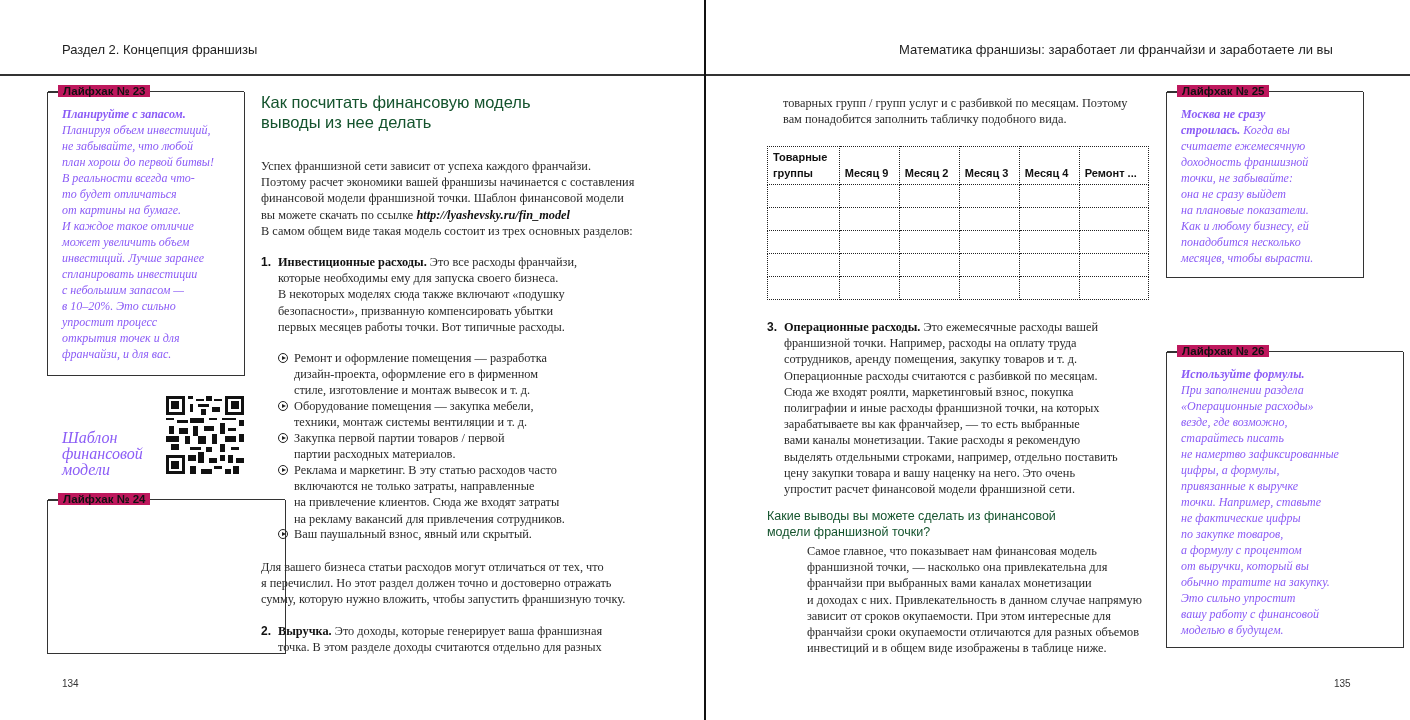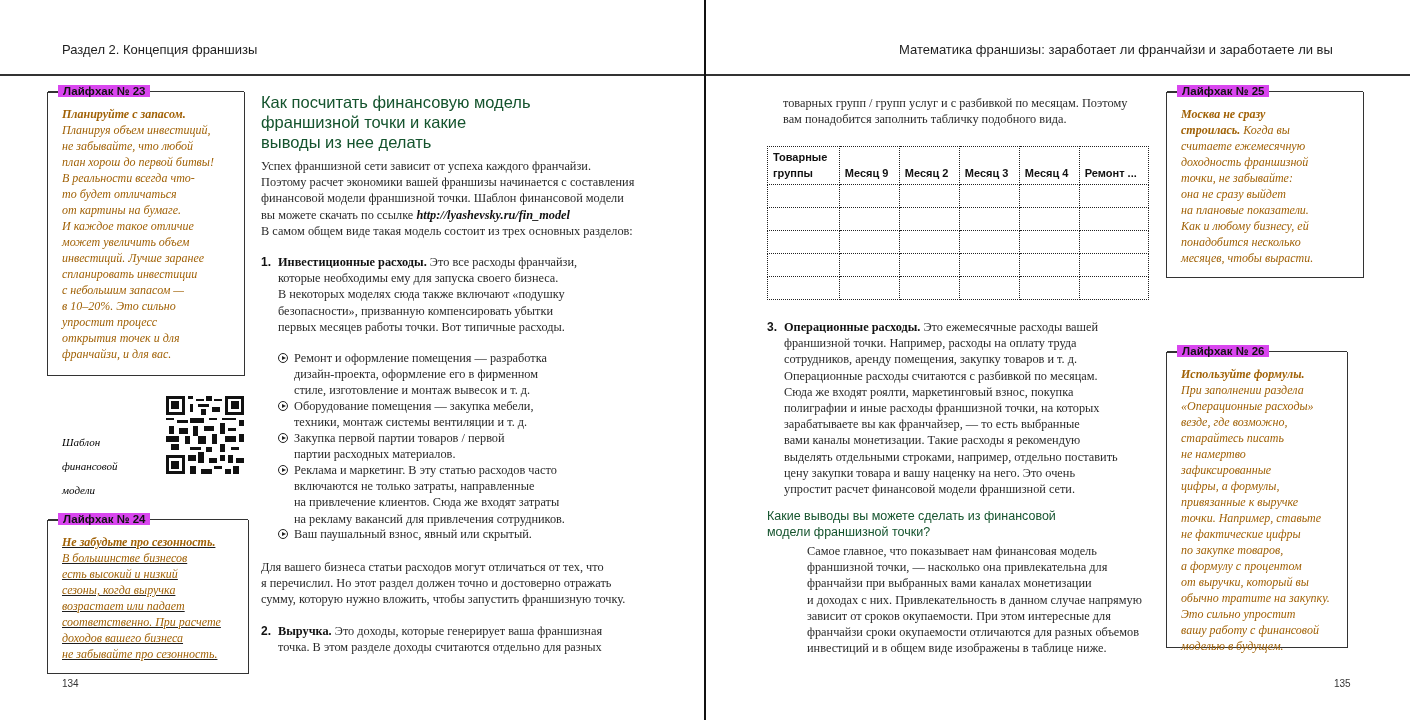--- a/index.html
+++ b/index.html
@@ -12,39 +12,39 @@
   .hrule.right { left: 706px; width: 704px; }
 
   .running-head { position: absolute; top: 42px; font-family: "Liberation Sans", sans-serif; font-size: 13px; color: #1e1e1e; }
   .page-num { position: absolute; top: 678px; font-family: "Liberation Sans", sans-serif; font-size: 10px; color: #333; }
 
   
   .lifehack { position: absolute; border: 1px solid #333; border-top: none; padding: 6px 14px 8px 14px; }
   .lifehack::before { content: ""; position: absolute; top: 0; left: 0; width: 10px; border-top: 1px solid #333; }
   .lh-title-wrap { position: absolute; top: -7px; left: 0; right: 0; display: flex; align-items: center; }
   .lh-title-wrap .lh-lead { width: 10px; border-top: 1px solid #333; }
-  .lh-title { font-family: "Liberation Sans", sans-serif; font-weight: bold; font-size: 11.5px; padding: 0 5px; background: #d946ef; white-space: nowrap; color: #111; }
+  .lh-title { font-family: "Liberation Sans", sans-serif; font-weight: bold; font-size: 11.5px; padding: 0 5px; background: #be185d; white-space: nowrap; color: #111; }
   .lh-title-wrap .lh-tail { flex: 1; border-top: 1px solid #333; }
-  .lh-body { font-family: "Liberation Serif", serif; font-style: italic; font-size: 12px; line-height: 16px; color: #a16207; margin-top: 8px; white-space: pre-line; }
+  .lh-body { font-family: "Liberation Serif", serif; font-style: italic; font-size: 12px; line-height: 16px; color: #8b5cf6; margin-top: 8px; white-space: pre-line; }
   .lh-body b { font-weight: bold; }
 
   .heading { position: absolute; font-family: "Liberation Sans", sans-serif; font-weight: normal; color: #14532d; }
   .para { position: absolute; font-family: "Liberation Serif", serif; font-size: 12.3px; line-height: 16.2px; color: #2a2a2a; white-space: pre-line; }
   .para .em-link { font-style: italic; font-weight: bold; color: #111; }
   .num-item { position: absolute; font-family: "Liberation Serif", serif; font-size: 12.3px; line-height: 16.2px; color: #2a2a2a; }
   .num-item .num { position: absolute; left: 0; top: 0; font-family: "Liberation Sans", sans-serif; font-weight: bold; font-size: 12px; color: #111; }
   .num-item .txt { margin-left: 17px; white-space: pre-line; display: block; }
   .num-item .txt b { font-weight: bold; color: #111; }
 
   .bullet { position: absolute; font-family: "Liberation Serif", serif; font-size: 12.3px; line-height: 16.2px; color: #2a2a2a; }
   .bullet .bicon { position: absolute; left: 0; top: 3px; width: 10px; height: 10px; border: 1px solid #222; border-radius: 50%; }
   .bullet .bicon::after { content: ""; position: absolute; left: 3px; top: 1.5px; border-left: 4px solid #222; border-top: 2.5px solid transparent; border-bottom: 2.5px solid transparent; }
   .bullet .btxt { margin-left: 16px; display: block; white-space: pre-line; }
 
-  .qr-caption { position: absolute; left: 62px; top: 430px; font-family: "Liberation Serif", serif; font-style: italic; font-size: 11px; line-height: 24px; color: #000000; white-space: pre-line; }
+  .qr-caption { position: absolute; left: 62px; top: 430px; font-family: "Liberation Serif", serif; font-style: italic; font-size: 16px; line-height: 16px; color: #8b5cf6; white-space: pre-line; }
   .qr { position: absolute; left: 165px; top: 396px; width: 80px; height: 78px; }
 
   table.months { position: absolute; left: 767px; top: 146px; width: 382px; border-collapse: collapse; }
   table.months td, table.months th { border: 1.5px dotted #222; height: 23px; padding: 0 5px; }
   table.months th { font-family: "Liberation Sans", sans-serif; font-weight: bold; font-size: 11px; text-align: left; vertical-align: bottom; padding-bottom: 3px; color: #111; height: 38px; line-height: 16px; }
 </style>
 </head>
 <body>
 
 <div class="vdiv"></div>
@@ -130,39 +130,30 @@
       <rect x="23" y="22" width="2" height="3"></rect>
       <rect x="26" y="23" width="3" height="2"></rect>
     <rect x="9" y="26" width="2" height="3"></rect>
       <rect x="13" y="27" width="4" height="2"></rect>
       <rect x="18" y="26" width="3" height="1"></rect>
       <rect x="22" y="27" width="2" height="2"></rect>
       <rect x="25" y="26" width="2" height="3"></rect>
   </g>
 </svg>
 
-<div class="lifehack" style="left:47px; top:520px; width:202px; height:154px;text-decoration:underline;">
+<div class="lifehack" style="left:47px; top:500px; width:239px; height:154px;">
   <div class="lh-title-wrap">
     <span class="lh-lead"></span>
     <span class="lh-title">Лайфхак № 24</span>
     <span class="lh-tail"></span>
   </div>
-  <div class="lh-body"><b>Не забудьте про сезонность.</b>
-<span>В большинстве бизнесов
-есть высокий и низкий
-сезоны, когда выручка
-возрастает или падает
-соответственно. При расчете
-доходов вашего бизнеса
-не забывайте про сезонность.</span></div>
 </div>
 
 <div class="heading" style="left:261px; top:92px; font-size:16.5px; line-height:20px;">
   <div>Как посчитать финансовую модель</div>
-  <div>франшизной точки и какие</div>
   <div>выводы из нее делать</div>
 </div>
 
 <div class="para" style="left:261px; top:158px;"><span>Успех франшизной сети зависит от успеха каждого франчайзи.
 Поэтому расчет экономики вашей франшизы начинается с составления
 финансовой модели франшизной точки. Шаблон финансовой модели
 вы можете скачать по ссылке </span><span class="em-link">http://lyashevsky.ru/fin_model</span><span>
 В самом общем виде такая модель состоит из трех основных разделов:</span></div>
 
 <div class="num-item" style="left:261px; top:254px;">
@@ -311,21 +302,21 @@
 считаете ежемесячную
 доходность франшизной
 точки, не забывайте:
 она не сразу выйдет
 на плановые показатели.
 Как и любому бизнесу, ей
 понадобится несколько
 месяцев, чтобы вырасти.</span></div>
 </div>
 
-<div class="lifehack" style="left:1166px; top:352px; width:182px; height:296px;">
+<div class="lifehack" style="left:1166px; top:352px; width:238px; height:296px;">
   <div class="lh-title-wrap">
     <span class="lh-lead"></span>
     <span class="lh-title">Лайфхак № 26</span>
     <span class="lh-tail"></span>
   </div>
   <div class="lh-body"><b>Используйте формулы.</b>
 <span>При заполнении раздела
 «Операционные расходы»
 везде, где возможно,
 старайтесь писать

